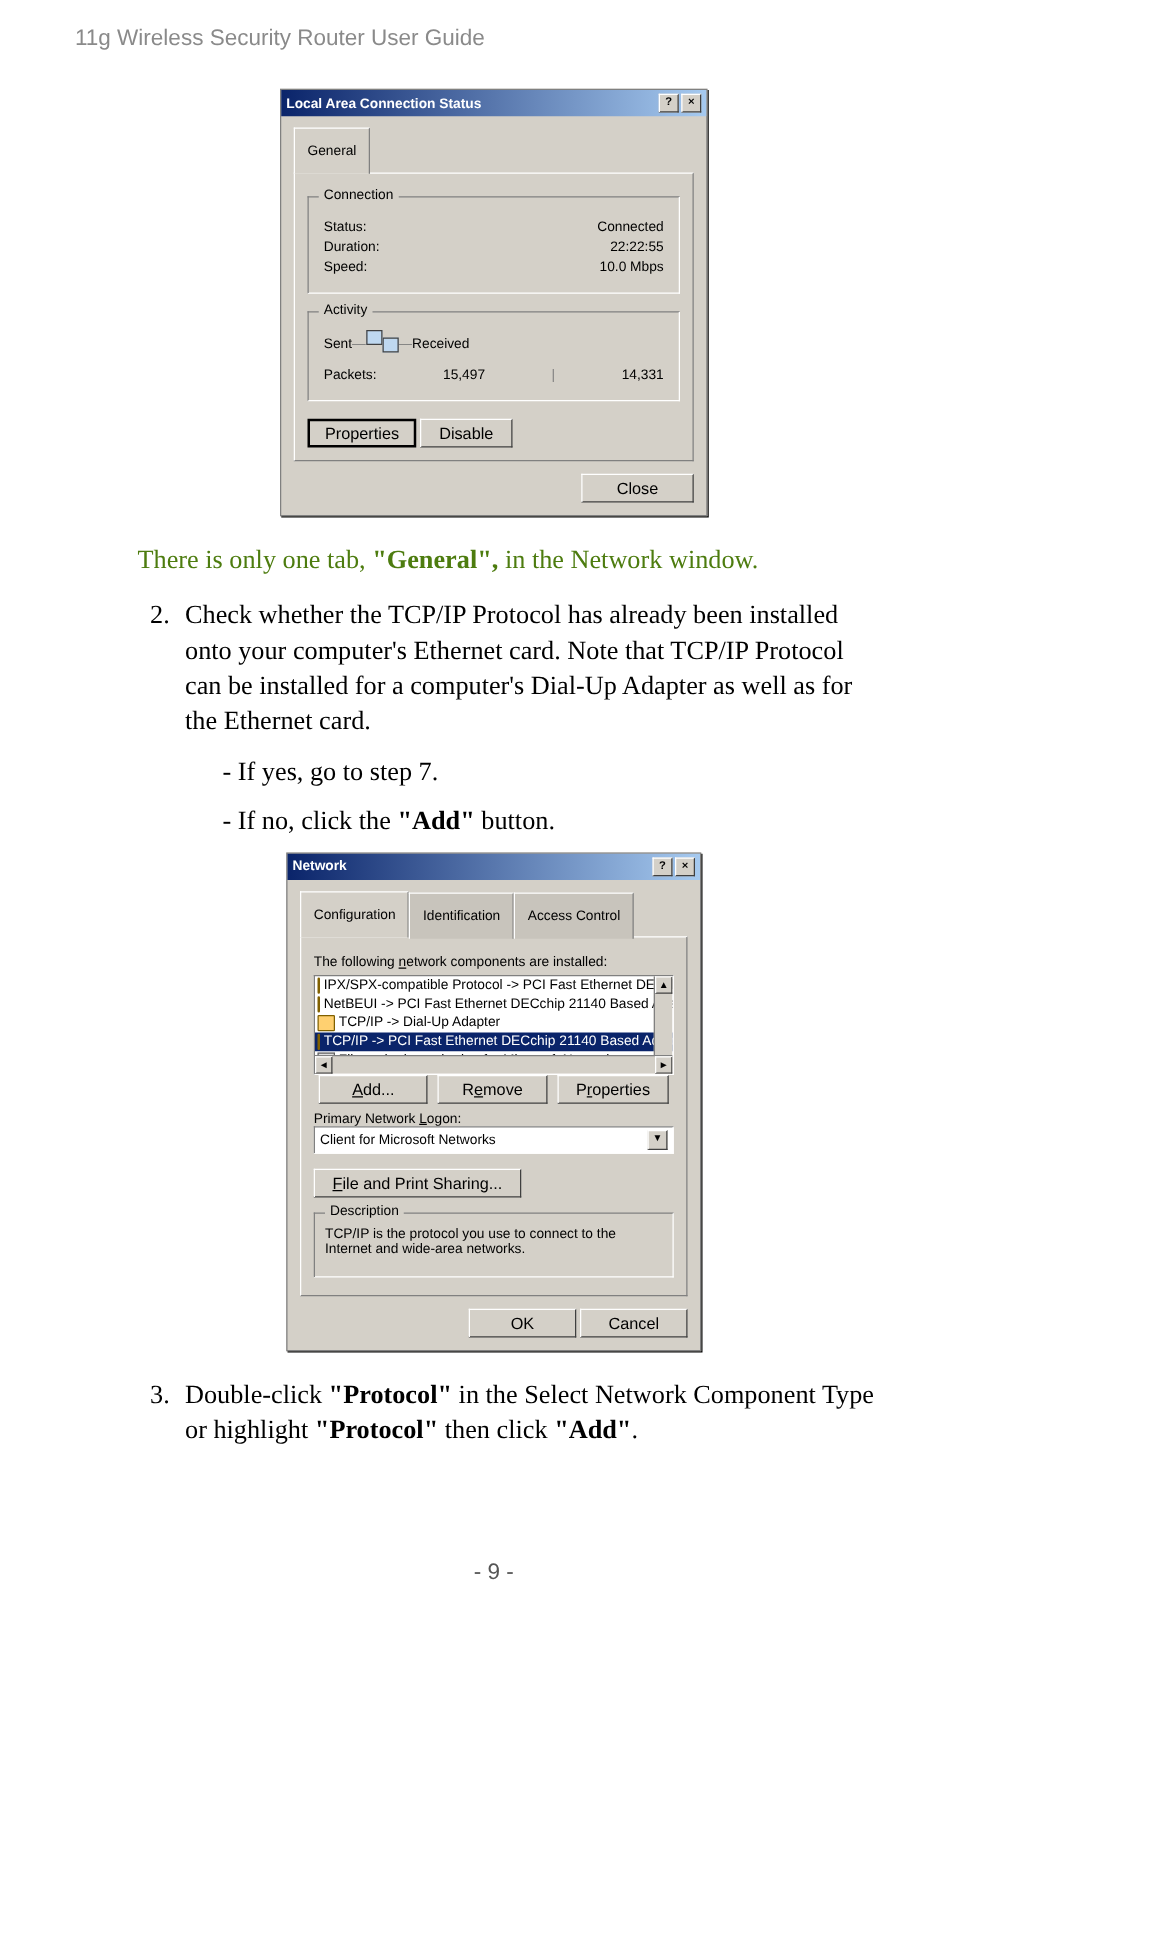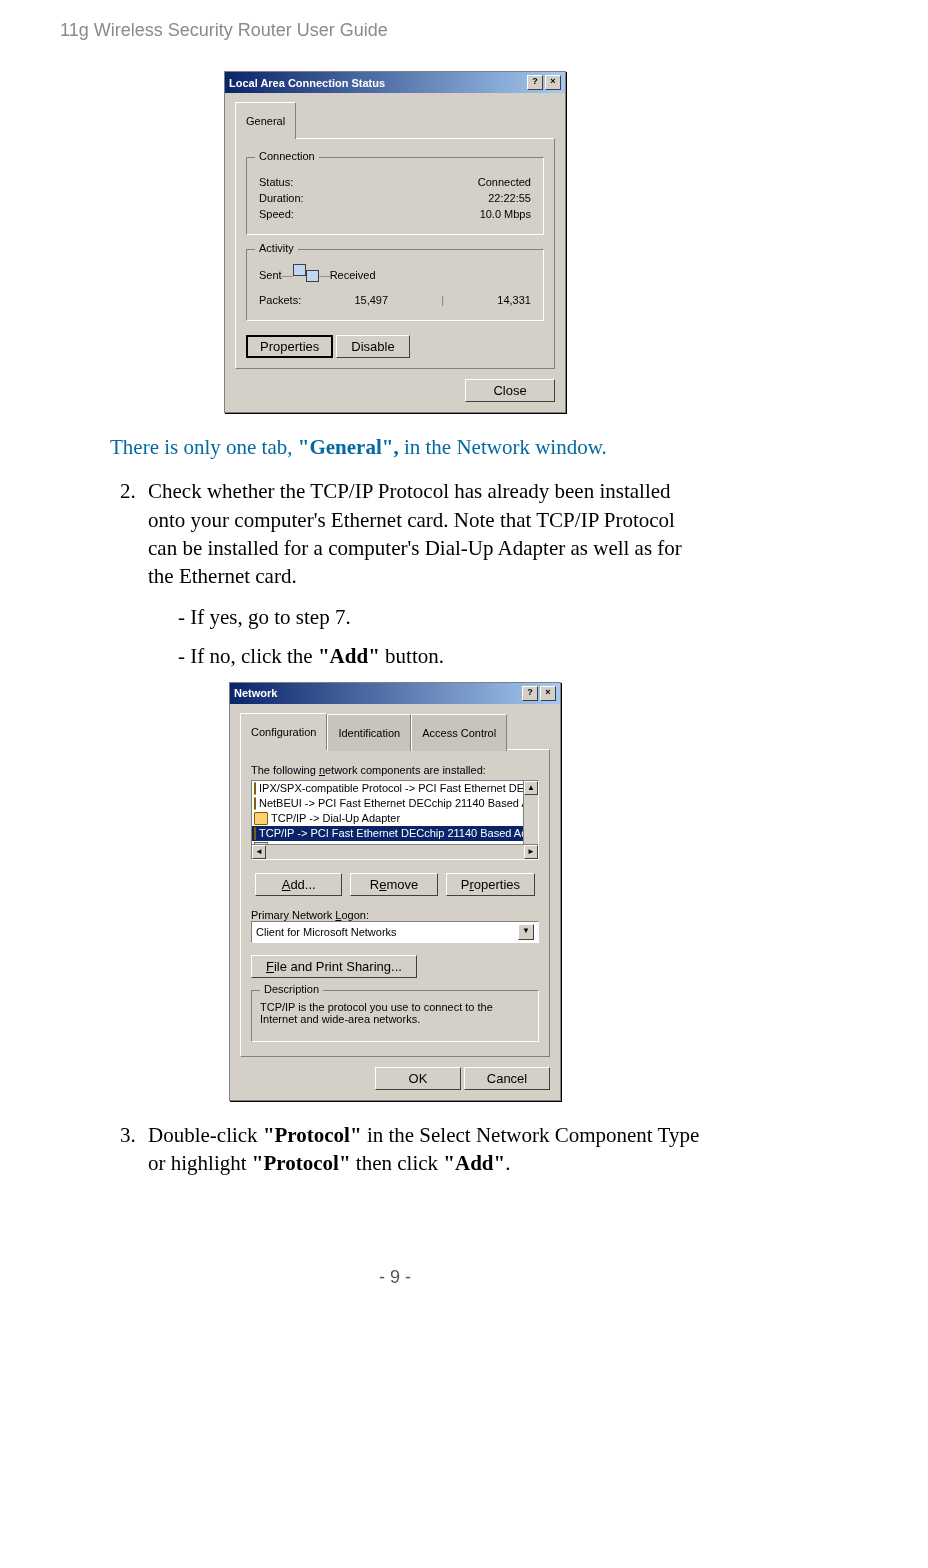--- a/index.html
+++ b/index.html
@@ -121,21 +121,21 @@
   }
   .pc-icon::before, .pc-icon::after {
     content:""; position:absolute; width:11px; height:10px; background:#bfd8f0; border:1px solid #404040;
   }
   .pc-icon::before { left:0; top:0; }
   .pc-icon::after { right:0; top:6px; }
 
   .body-text {
     font-size: 21px;
     line-height: 1.35;
-    color: #0369a1;
+    color: #4d7c0f;
     margin: 8px 50px 12px 50px;
   }
   .list-item {
     font-size: 21px;
     line-height: 1.35;
     margin: 16px 30px 12px 60px;
     display: flex;
   }
   .list-num { width: 28px; flex:none; }
   .list-content { flex:1; }
@@ -153,21 +153,21 @@
     position:relative;
   }
   .listbox .litem { padding:1px 2px; white-space:nowrap; display:flex; align-items:center; gap:3px;}
   .listbox .sel { background:#0a246a; color:#fff; }
   .proticon { width:12px; height:11px; display:inline-block; background:#ffd070; border:1px solid #806000; border-radius:1px;}
   .scrollv { position:absolute; right:0; top:0; bottom:14px; width:14px; background:#d4d0c8; border-left:1px solid #808080;}
   .scrollh { position:absolute; left:0; right:0; bottom:0; height:14px; background:#d4d0c8; border-top:1px solid #808080; display:flex; justify-content:space-between;}
   .sbtn { width:14px; height:14px; background:#d4d0c8; border:1px solid #fff; border-right-color:#404040; border-bottom-color:#404040; box-sizing:border-box; font-size:8px; text-align:center; line-height:11px;}
   .combo { background:#fff; border:1px solid #808080; border-right-color:#fff; border-bottom-color:#fff; padding:2px 4px; display:flex; justify-content:space-between; align-items:center; font-size:11px;gap:21px;}
   .combo .arrow { width:14px; height:14px; background:#d4d0c8; border:1px solid #fff; border-right-color:#404040; border-bottom-color:#404040; text-align:center; line-height:12px; font-size:8px;}
-  .btn-row { display:flex; justify-content:space-between; margin:13px 0; }
+  .btn-row { display:flex; justify-content:space-between; margin:0 0; }
   .btn-row .winbtn { flex:1; margin:0 4px; }
   .page-num { text-align:center; font-size:18px; color:#555; font-family: Arial, sans-serif; margin-top:90px;}
   .underline { text-decoration: underline; }
 </style>
 </head>
 <body>
 
 <div class="page">
   <div class="header">11g Wireless Security Router User Guide</div>
 

